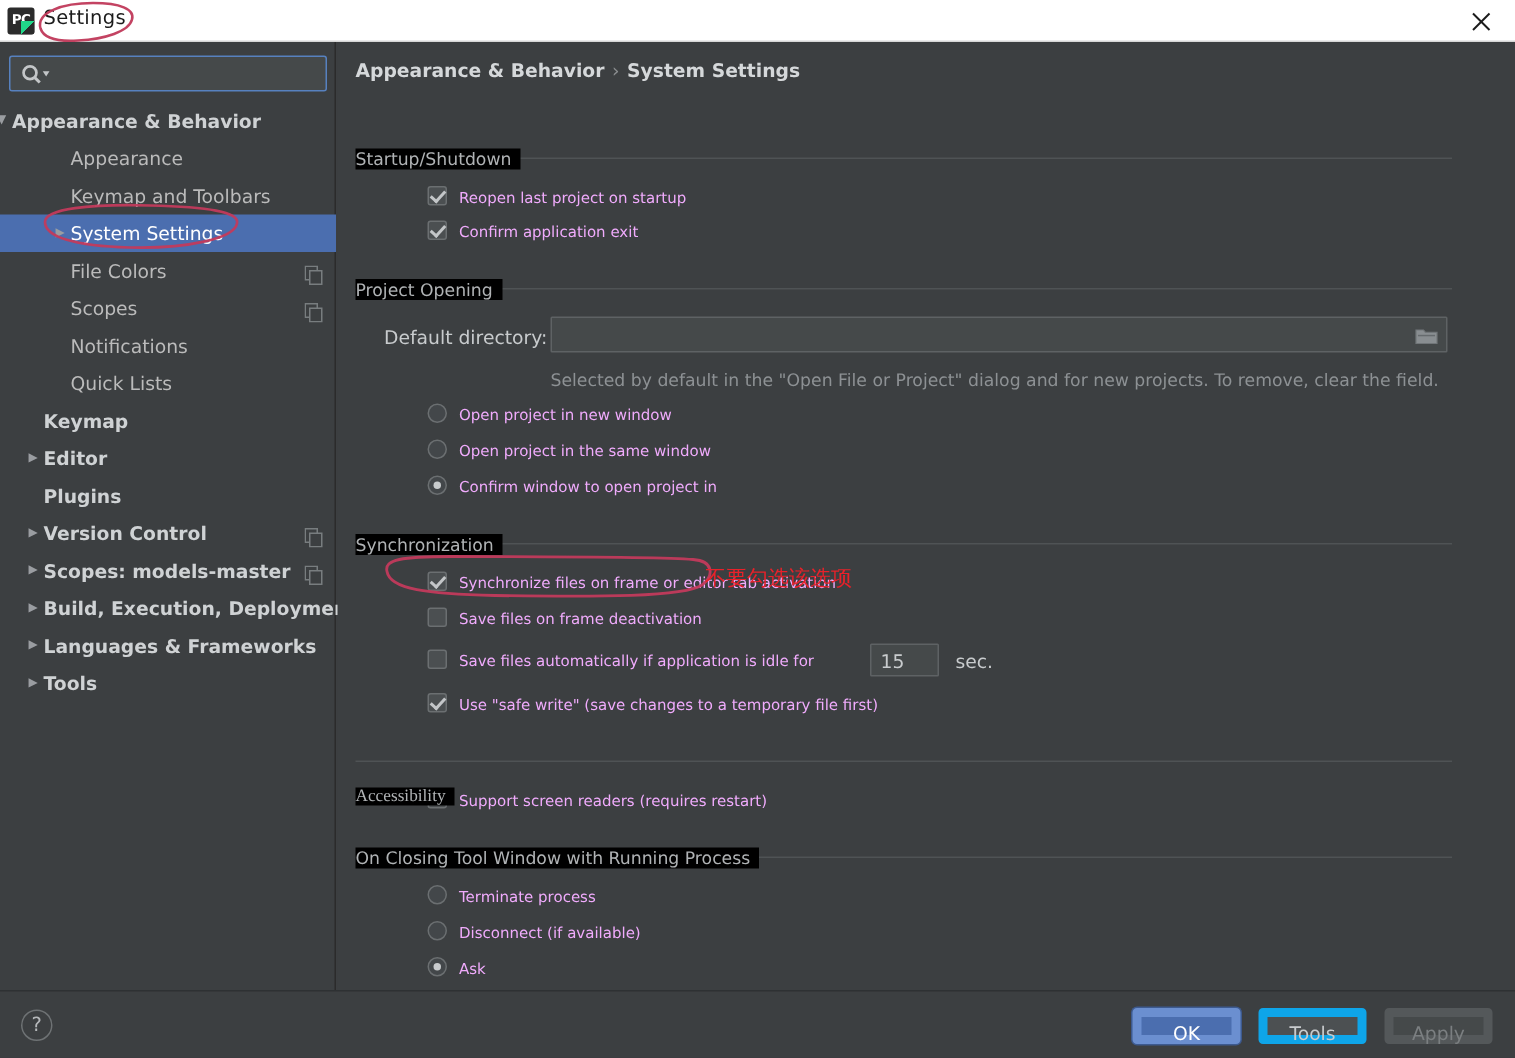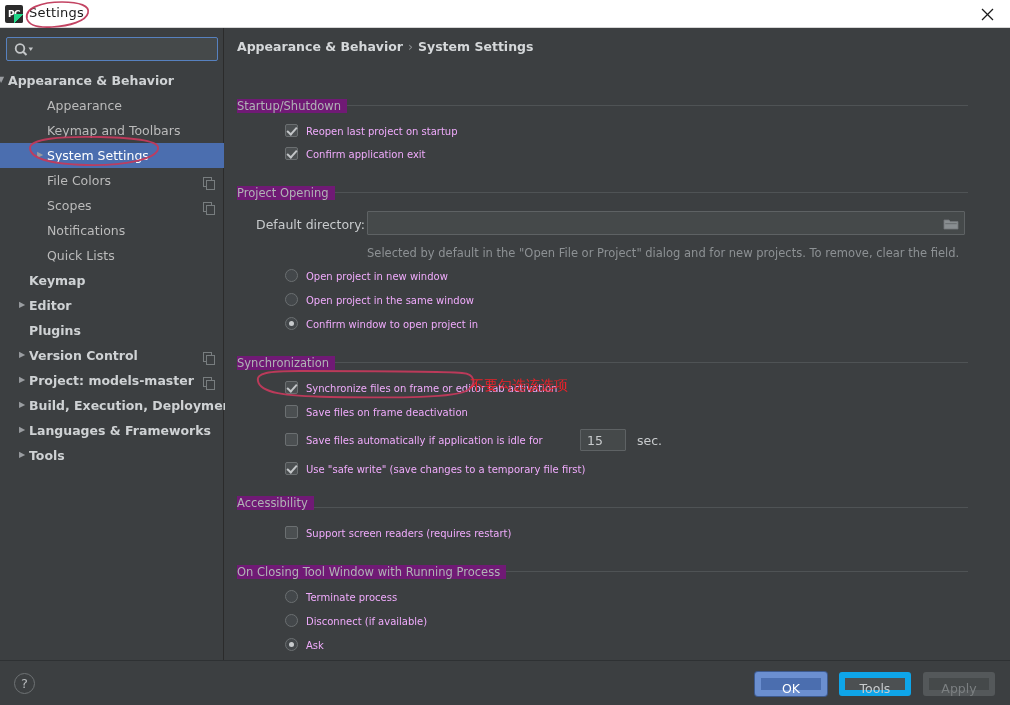--- a/index.html
+++ b/index.html
@@ -113,21 +113,21 @@
   }
   .crumbs {
     position: absolute; left: 12px; top: 11px;
     font-size: 12.5px; font-weight: bold; color: #d5d8da;
   }
   .crumbs .sep { color: #8b8e90; font-weight: normal; padding: 0 5px; }
 
   .section-title {
     position: absolute;
     font-size: 11.5px; color: #b0b3b5;
-    background: #701a75;
+    background: #000000;
     padding-right: 6px;
     z-index: 2;
   }
   .section-rule {
     position: absolute;
     height: 1px;
     background: #4f5355;
     z-index: 1;
   }
 
@@ -314,21 +314,21 @@
         <div class="tree-item bold">
           <span class="arrow" style="left: 15px;"><span>▶</span></span>
           <span class="tlabel" style="left: 29px;">Version Control</span>
           <span class="copy-ic"><svg width="13" height="13" viewBox="0 0 13 13">
               <rect x="0.5" y="0.5" width="8" height="9" fill="none" stroke="#aab0b3" stroke-width="1"></rect>
               <rect x="3.5" y="3.5" width="8" height="9" fill="#3c3f41" stroke="#aab0b3" stroke-width="1"></rect>
             </svg></span>
         </div>
         <div class="tree-item bold">
           <span class="arrow" style="left: 15px;"><span>▶</span></span>
-          <span class="tlabel" style="left: 29px;">Project: models-master</span>
+          <span class="tlabel" style="left: 29px;">Scopes: models-master</span>
           <span class="copy-ic"><svg width="13" height="13" viewBox="0 0 13 13">
               <rect x="0.5" y="0.5" width="8" height="9" fill="none" stroke="#aab0b3" stroke-width="1"></rect>
               <rect x="3.5" y="3.5" width="8" height="9" fill="#3c3f41" stroke="#aab0b3" stroke-width="1"></rect>
             </svg></span>
         </div>
         <div class="tree-item bold">
           <span class="arrow" style="left: 15px;"><span>▶</span></span>
           <span class="tlabel" style="left: 29px;">Build, Execution, Deployment</span>
         </div>
         <div class="tree-item bold">
@@ -395,21 +395,21 @@
     <div class="row" style="left:34px; top:405px;">
       <span class="cbx"></span><span>Save files automatically if application is idle for</span>
     </div>
     <div class="spinner" style="left:355px; top:401px; width:46px; height:22px;">15</div>
     <div class="unit" style="left:412px; top:405px;">sec.</div>
 
     <div class="row" style="left:34px; top:434px;">
       <span class="cbx checked"></span><span>Use "safe write" (save changes to a temporary file first)</span>
     </div>
 
-    <div class="section-title" style="left:12px; top:468px;">Accessibility</div>
+    <div class="section-title" style="left:12px; top:497px;font-family:Liberation Serif, serif;">Accessibility</div>
     <div class="section-rule" style="left:12px; top:479px; width:731px;"></div>
 
     <div class="row" style="left:34px; top:498px;">
       <span class="cbx"></span><span>Support screen readers (requires restart)</span>
     </div>
 
     <div class="section-title" style="left:12px; top:537px;">On Closing Tool Window with Running Process</div>
     <div class="section-rule" style="left:12px; top:543px; width:731px;"></div>
 
     <div class="row" style="left:34px; top:562px;">

